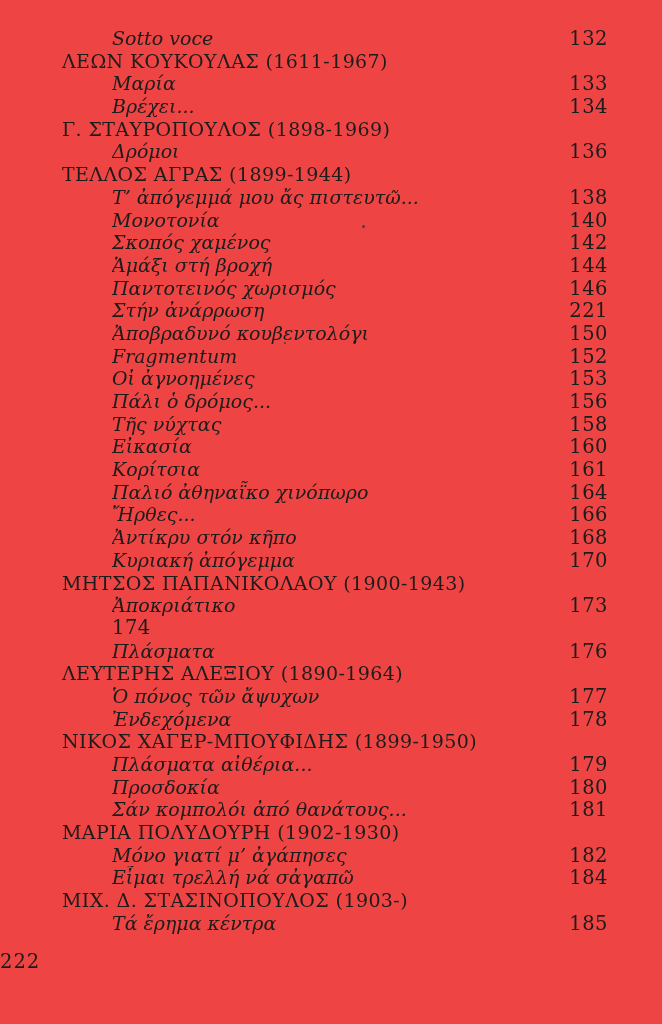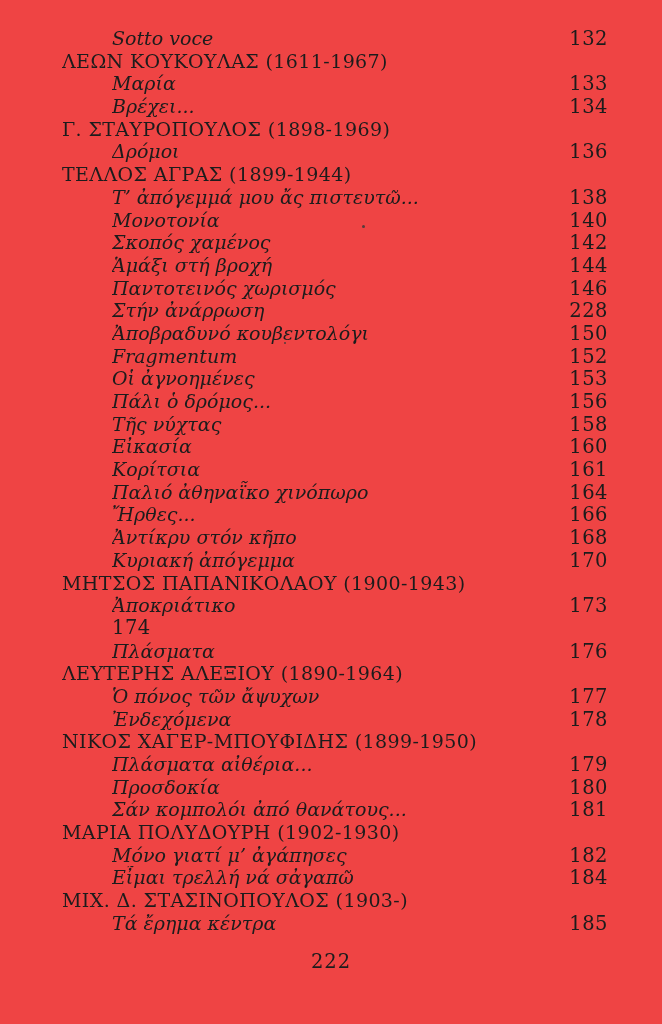--- a/index.html
+++ b/index.html
@@ -57,21 +57,21 @@
     flex: 0 0 auto;
     font-style: normal;
     font-size: 19.5px;
     letter-spacing: 0.5px;
   }
   .footer {
     position: absolute;
     top: 951px;
     left: 0;
     width: 662px;
-    text-align: center;
+    text-align: left;
     font-size: 19.5px;
     line-height: 22px;
     letter-spacing: 1px;
     font-style: normal;
   }
   .speck {
     position: absolute;
     background: #3a3a3a;
     border-radius: 50%;
     width: 3px;
@@ -126,21 +126,21 @@
       <div class="row entry">
         <span class="label">Ἁμάξι στή βροχή</span>
         <span class="page-num">144</span>
       </div>
       <div class="row entry">
         <span class="label">Παντοτεινός χωρισμός</span>
         <span class="page-num">146</span>
       </div>
       <div class="row entry">
         <span class="label">Στήν ἀνάρρωση</span>
-        <span class="page-num">228</span>
+        <span class="page-num">221</span>
       </div>
       <div class="row entry">
         <span class="label">Ἀποβραδυνό κουβεντολόγι</span>
         <span class="page-num">150</span>
       </div>
       <div class="row entry">
         <span class="label">Fragmentum</span>
         <span class="page-num">152</span>
       </div>
       <div class="row entry">

